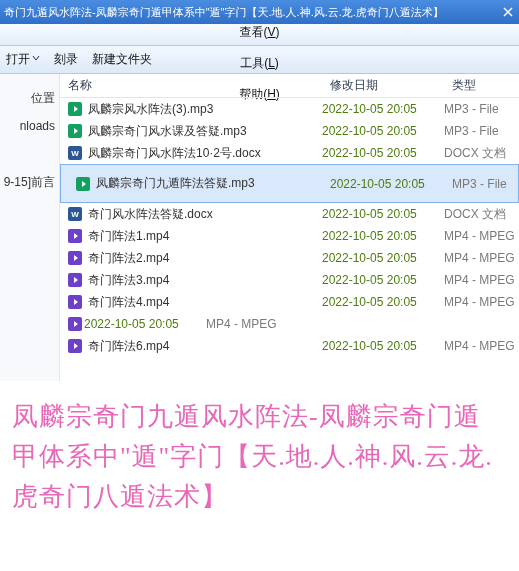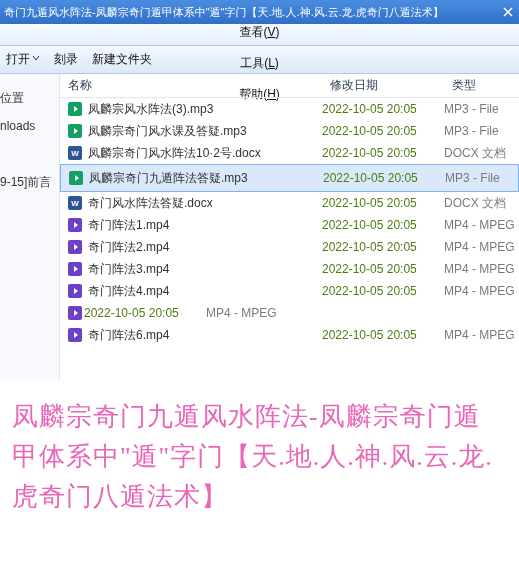--- a/index.html
+++ b/index.html
@@ -11,32 +11,32 @@
 .titlebar-close svg { stroke: #fff; }
 
 .menubar { height: 22px; background: linear-gradient(#f7fbff, #e3edfb); border-bottom: 1px solid #b8c8dd; display: flex; align-items: center; padding: 0 6px; gap: 14px; color: #111; flex-direction: column; }
 .menubar span u { text-decoration: underline; }
 
 .toolbar { height: 28px; background: linear-gradient(#f3f8ff, #dde9f8); border-bottom: 1px solid #b8c8dd; display: flex; align-items: center; padding: 0 6px; gap: 14px; color: #111; }
 .tb-item { display: flex; gap: 2px; }
 .tb-caret svg { stroke: #333; }
 
 .content { display: flex; height: 307px; }
-.sidebar { width: 60px; border-right: 1px solid #e0e6ee; background: #f7f9fc; padding: 10px 4px 0 0; text-align: left; color: #333; line-height: 28px; overflow: hidden; }
+.sidebar { width: 60px; border-right: 1px solid #e0e6ee; background: #f7f9fc; padding: 10px 4px 0 0; text-align: right; color: #333; line-height: 28px; overflow: hidden; }
 .sidebar div { white-space: nowrap; }
 
 .filepane { flex: 1; overflow: hidden; }
 .colhead { display: flex; height: 24px; align-items: center; border-bottom: 1px solid #e0e6ee; color: #2f3c55; }
 .colhead div { padding-left: 8px; }
 .c-name { width: 262px; }
 .c-date { width: 122px; }
 .c-type { flex: 1; }
 
 .row { display: flex; height: 22px; align-items: center; color: #333; white-space: nowrap; }
-.row.sel { background: #d9e8fb; border: 1px solid #7fb2f0; height: 28px; }
+.row.sel { background: #d9e8fb; border: 1px solid #7fb2f0; height: 39px; padding-left: 7px; }
 .r-icon { width: 18px; display: flex; align-items: center; justify-content: center; margin-left: 6px; }
 .r-name { width: 238px; padding-left: 4px; overflow: hidden; }
 .r-date { width: 122px; color: #4d7c0f; }
 .r-type { flex: 1; color: #7a7a7a; overflow: hidden; }
 
 .ic { width: 14px; height: 14px; border-radius: 2px; display: flex; align-items: center; justify-content: center; font-size: 8px; font-weight: bold; color: #fff; }
 .ic-mp3 { background: #14a060; }
 .ic-docx { background: #2b5797; }
 .ic-mp4 { background: #6e3fc8; }
 .ic-play::before { content: ""; border-left: 4px solid #fff; border-top: 3px solid transparent; border-bottom: 3px solid transparent; margin-left: 1px; }

